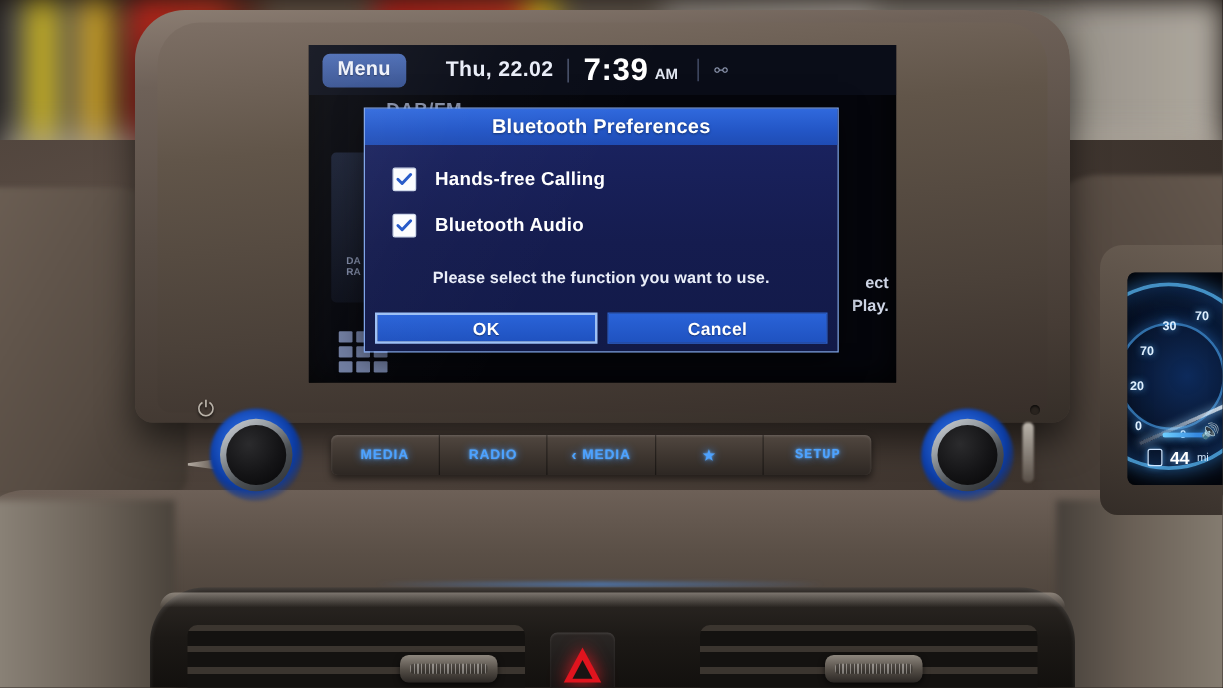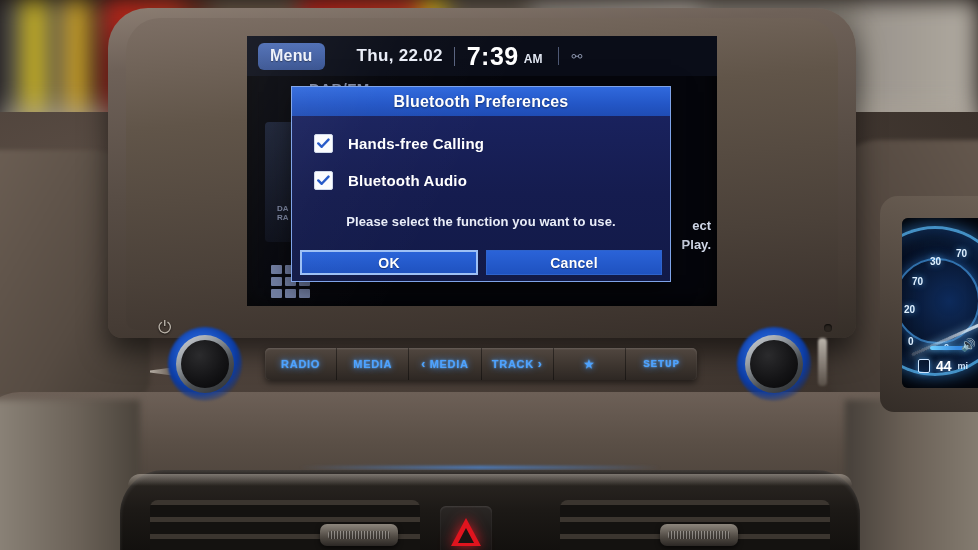--- a/index.html
+++ b/index.html
@@ -309,21 +309,21 @@
     display: flex; align-items: center; gap: 6px;
   }
   .fuel-icon {
     width: 12px; height: 14px; border: 1.6px solid #cfe6ff; border-radius: 2px;
     box-shadow: 0 0 6px rgba(90,180,255,.7);
   }
   .fuel-val {
     color: #ffffff; font-size: 14px; font-weight: 700;
     text-shadow: 0 0 6px rgba(120,190,255,.8);
   }
-  .fuel-unit { color: #cfe2f7; font-size: 9px; font-weight: 700; }
+  .fuel-unit { color: #cfe2f7; font-size: 9px; font-weight: 400; }
   .cluster-bar {
     position: absolute; left: 28px; bottom: 38px; width: 34px; height: 4px;
     background: linear-gradient(90deg,#6fd0ff,#2a7ad8); border-radius: 2px;
     box-shadow: 0 0 7px rgba(90,190,255,.8);
   }
   .cluster-spk {
     position: absolute; right: 12px; bottom: 36px;
     color: #bcd9f5; font-size: 12px; text-shadow: 0 0 6px rgba(90,180,255,.7);
   }
 
@@ -475,27 +475,24 @@
       <div class="modal-actions">
         <div class="btn focused">OK</div>
         <div class="btn plain">Cancel</div>
       </div>
     </div>
 
     <div class="screen-glare"></div>
   </div>
 
   <div class="hwbar">
+    <div class="hwbtn">MEDIA</div>
     <div class="hwbtn">RADIO</div>
-    <div class="hwbtn">MEDIA</div>
     <div class="hwbtn">
       <span class="chev">‹</span>&nbsp;<span>MEDIA</span>
-    </div>
-    <div class="hwbtn">
-      <span>TRACK</span>&nbsp;<span class="chev">›</span>
     </div>
     <div class="hwbtn">
       <span>★</span>
     </div>
     <div class="hwbtn">SETUP</div>
   </div>
 
   <div class="power-icon">⏻</div>
   <div class="vol-mark"></div>
   <div class="knob knob-left">

